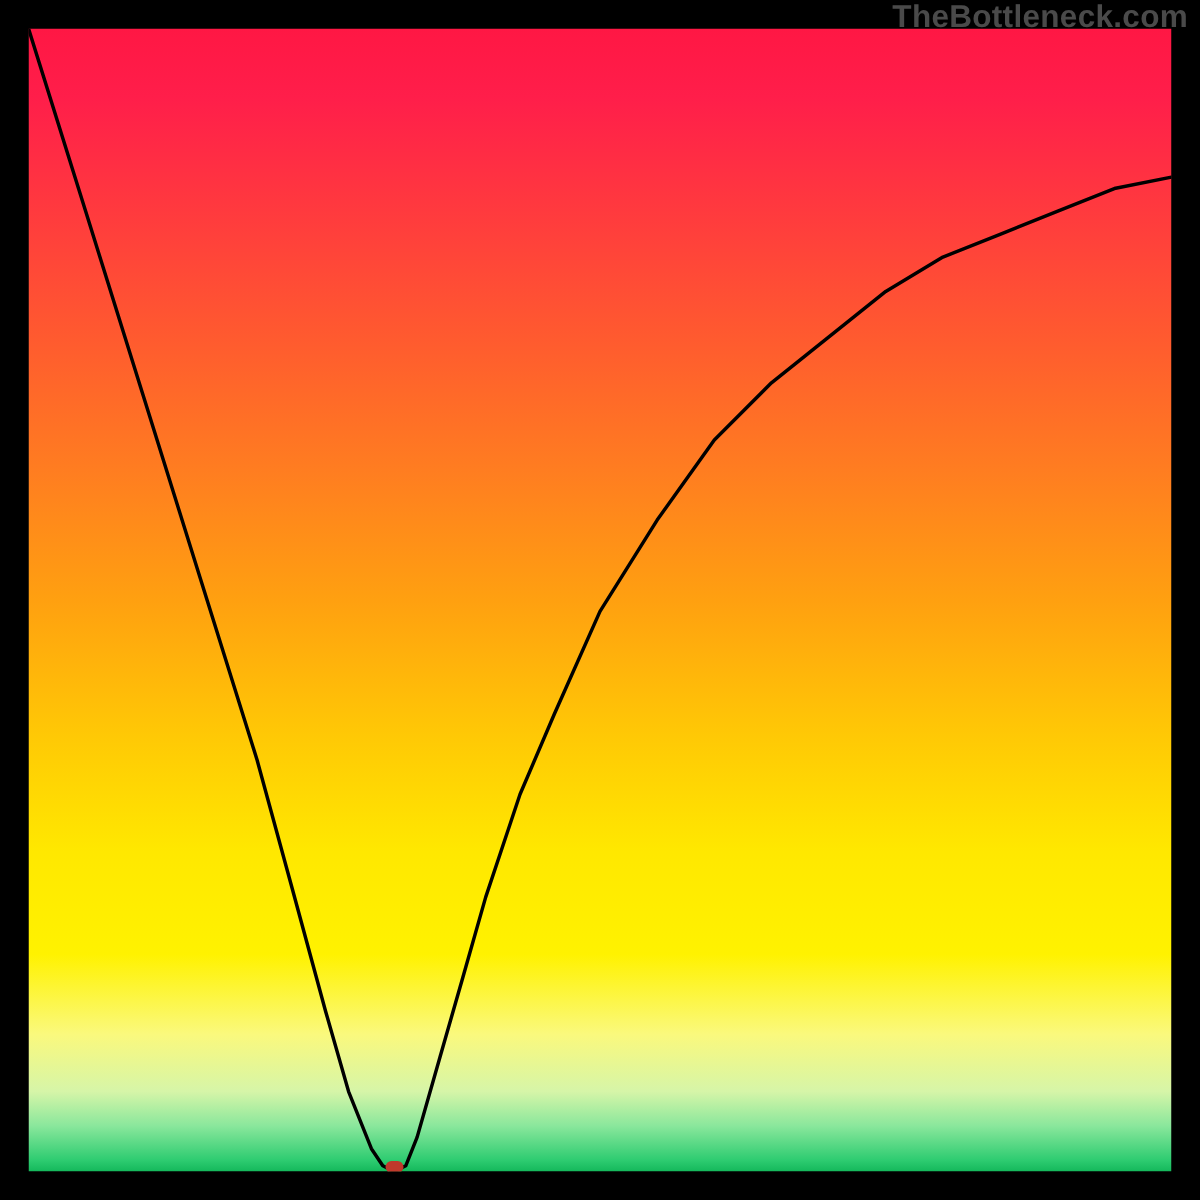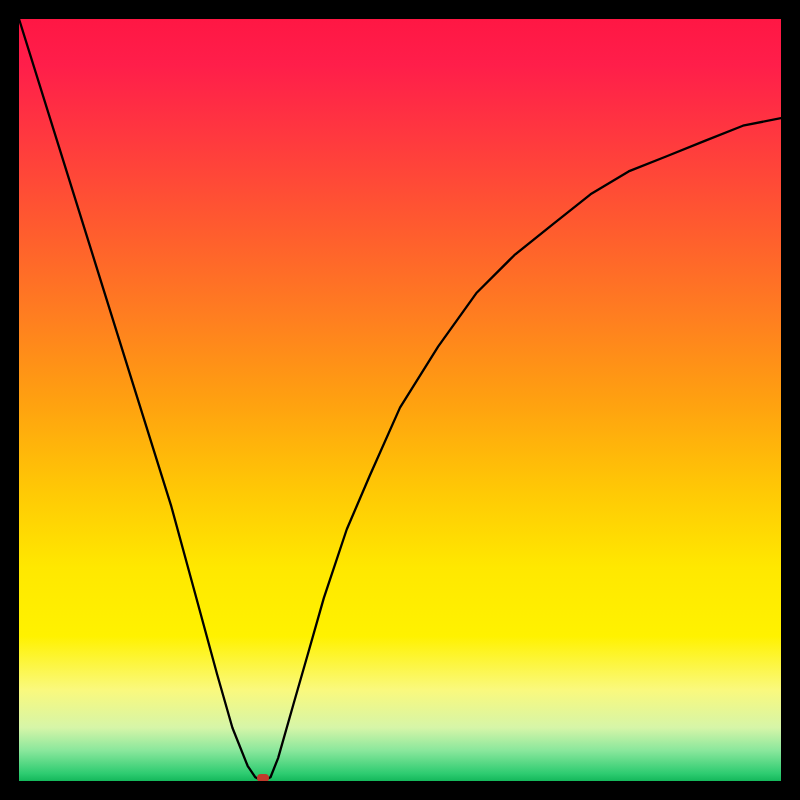--- a/index.html
+++ b/index.html
@@ -69,20 +69,21 @@
     height: 8px;
     border-radius: 4px;
     background: #c0392b;
     transform: translate(-50%, -50%);
   }
 </style>
 </head>
 <body>
 
 <div class="frame">
+  <div class="watermark">TheBottleneck.com</div>
 
   <div class="plot-area">
     <div class="gradient"></div>
 
     <svg class="curve" viewBox="0 0 762 762" preserveAspectRatio="none">
       <path id="curve-path" d="M0.0 0.0 L38.1 121.9 L76.2 243.8 L114.3 365.8 L152.4 487.7 L175.3 571.5 L198.1 655.3 L213.4 708.7 L228.6 746.8 L236.2 758.2 L243.8 762.0 L251.5 758.2 L259.1 739.1 L274.3 685.8 L289.6 632.5 L304.8 579.1 L327.7 510.5 L350.5 457.2 L381.0 388.6 L419.1 327.7 L457.2 274.3 L495.3 236.2 L533.4 205.7 L571.5 175.3 L609.6 152.4 L647.7 137.2 L685.8 121.9 L723.9 106.7 L762.0 99.1" fill="none" stroke="#000" stroke-width="2.3" stroke-linejoin="round" stroke-linecap="round"></path>
     </svg>
 
     <div class="marker" id="marker" style="left: 243.84px; top: 759px;"></div>
   </div>

